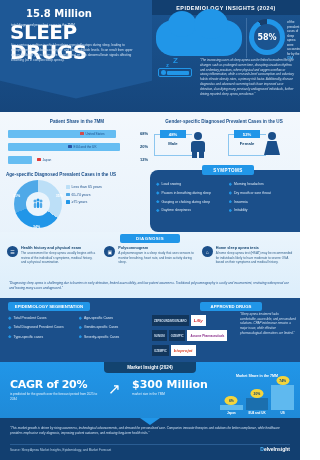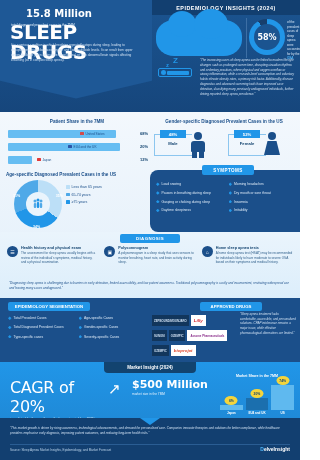--- a/index.html
+++ b/index.html
@@ -149,21 +149,21 @@
                color:#cfe0f2; line-height:1.55; font-style:italic; }
 
   
   .market { position:absolute; left:0; top:362px; width:300px; height:56px;
             background: linear-gradient(180deg,#2196e8 0%, #1f8ad8 100%); }
   .mkt-tab { position:absolute; left:104px; top:362px; width:92px; height:11px;
              background:#12436f; border-bottom-left-radius:4px; border-bottom-right-radius:4px;
              display:flex; align-items:center; justify-content:center; }
   .mkt-tab span { color:#fff; font-size:4.6px; font-weight:bold; }
   .cagr { position:absolute; left:10px; top:378px; width:92px; }
-  .cagr-n { color:#ffffff; font-size:16px; font-weight:normal; font-family:"DejaVu Sans", sans-serif; letter-spacing:-0.3px; }
+  .cagr-n { color:#ffffff; font-size:11px; font-weight:bold; font-family:"DejaVu Sans", sans-serif; letter-spacing:-0.3px; }
   .cagr-s { color:#e2f1fd; font-size:3.1px; line-height:1.5; margin-top:1px; }
   .arrow { position:absolute; left:108px; top:380px; width:22px; height:16px; color:#fff; font-size:15px; }
   .mval { position:absolute; left:132px; top:378px; width:80px; }
   .mval-n { color:#ffffff; font-size:11px; font-weight:bold; font-family:"DejaVu Sans", sans-serif; }
   .mval-s { color:#e2f1fd; font-size:3.2px; margin-top:1px; }
   .ms-head { position:absolute; left:218px; top:374px; width:78px; text-align:center;
              color:#ffffff; font-size:3.6px; font-weight:bold; }
   .ms-chart { position:absolute; left:220px; top:382px; width:74px; height:28px; display:flex;
               align-items:flex-end; gap:3px; }
   .ms-bar { position:relative; flex:1; background:#5fb9ef; }
@@ -442,21 +442,21 @@
   <div class="market"></div>
   <div class="mkt-tab">
     <span>Market Insight (2024)</span>
   </div>
   <div class="cagr">
     <div class="cagr-n">CAGR of 20%</div>
     <div class="cagr-s">is predicted for the growth over the forecast period from 2025 to 2034</div>
   </div>
   <div class="arrow">↗</div>
   <div class="mval">
-    <div class="mval-n">$500 Million</div>
+    <div class="mval-n">$300 Million</div>
     <div class="mval-s">market size in the 7MM</div>
   </div>
   <div class="ms-head">Market Share in the 7MM</div>
   <div class="ms-chart">
     <div class="ms-bar" style="height:5px">
       <div class="ms-badge">6%</div>
     </div>
     <div class="ms-bar dot" style="height:12px">
       <div class="ms-badge">20%</div>
     </div>

